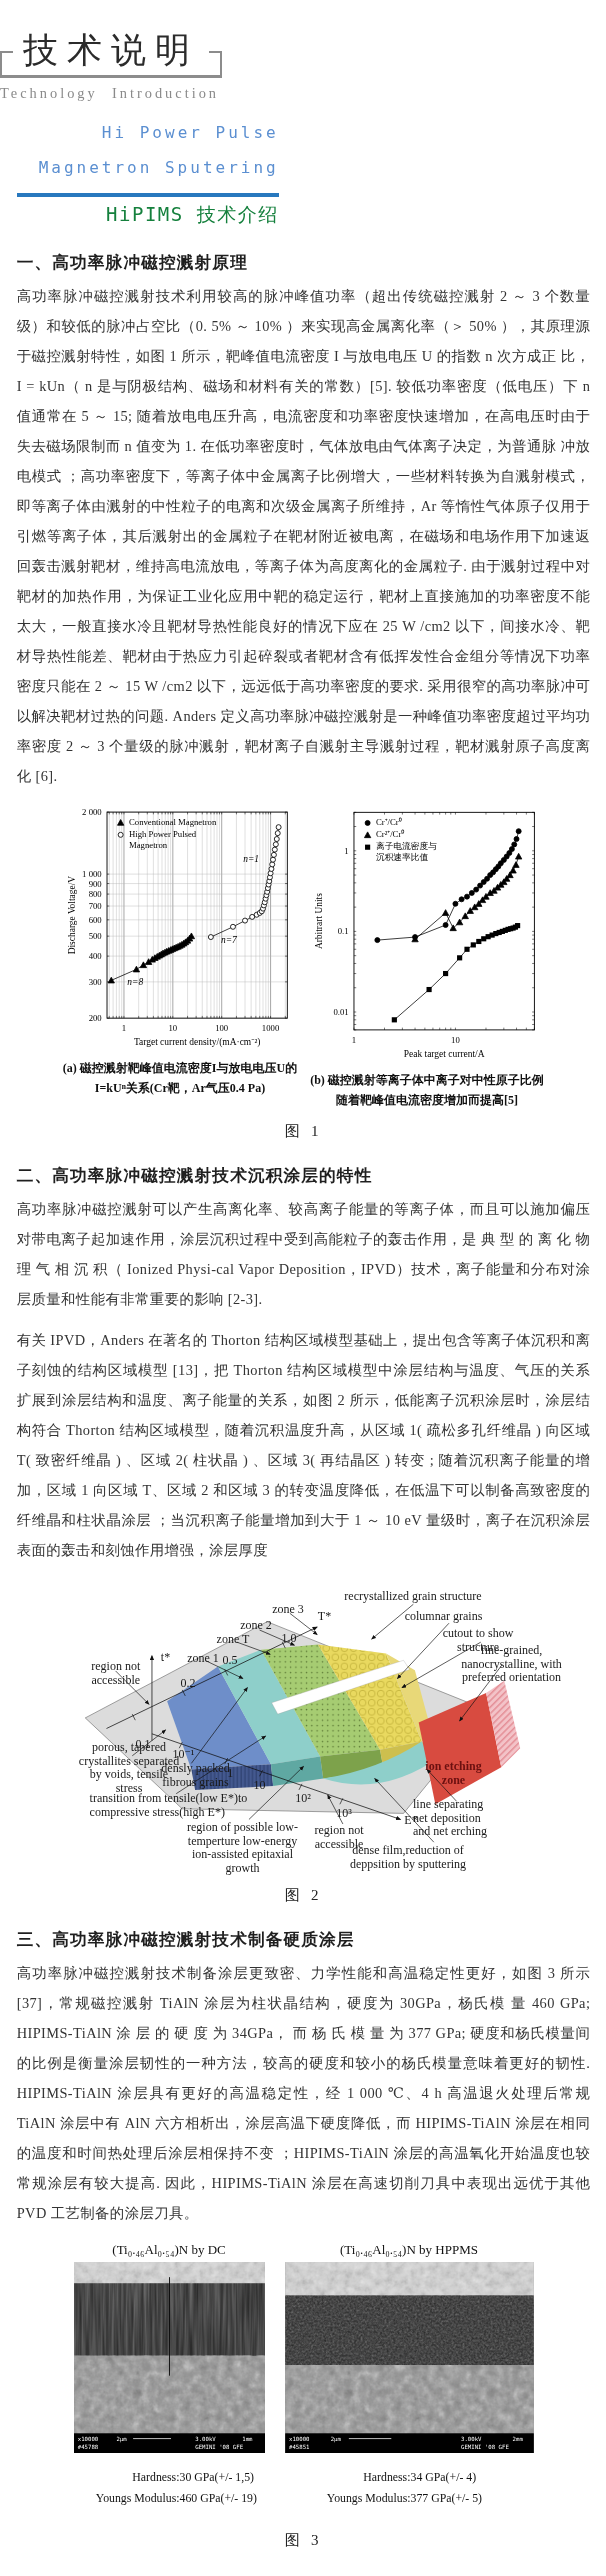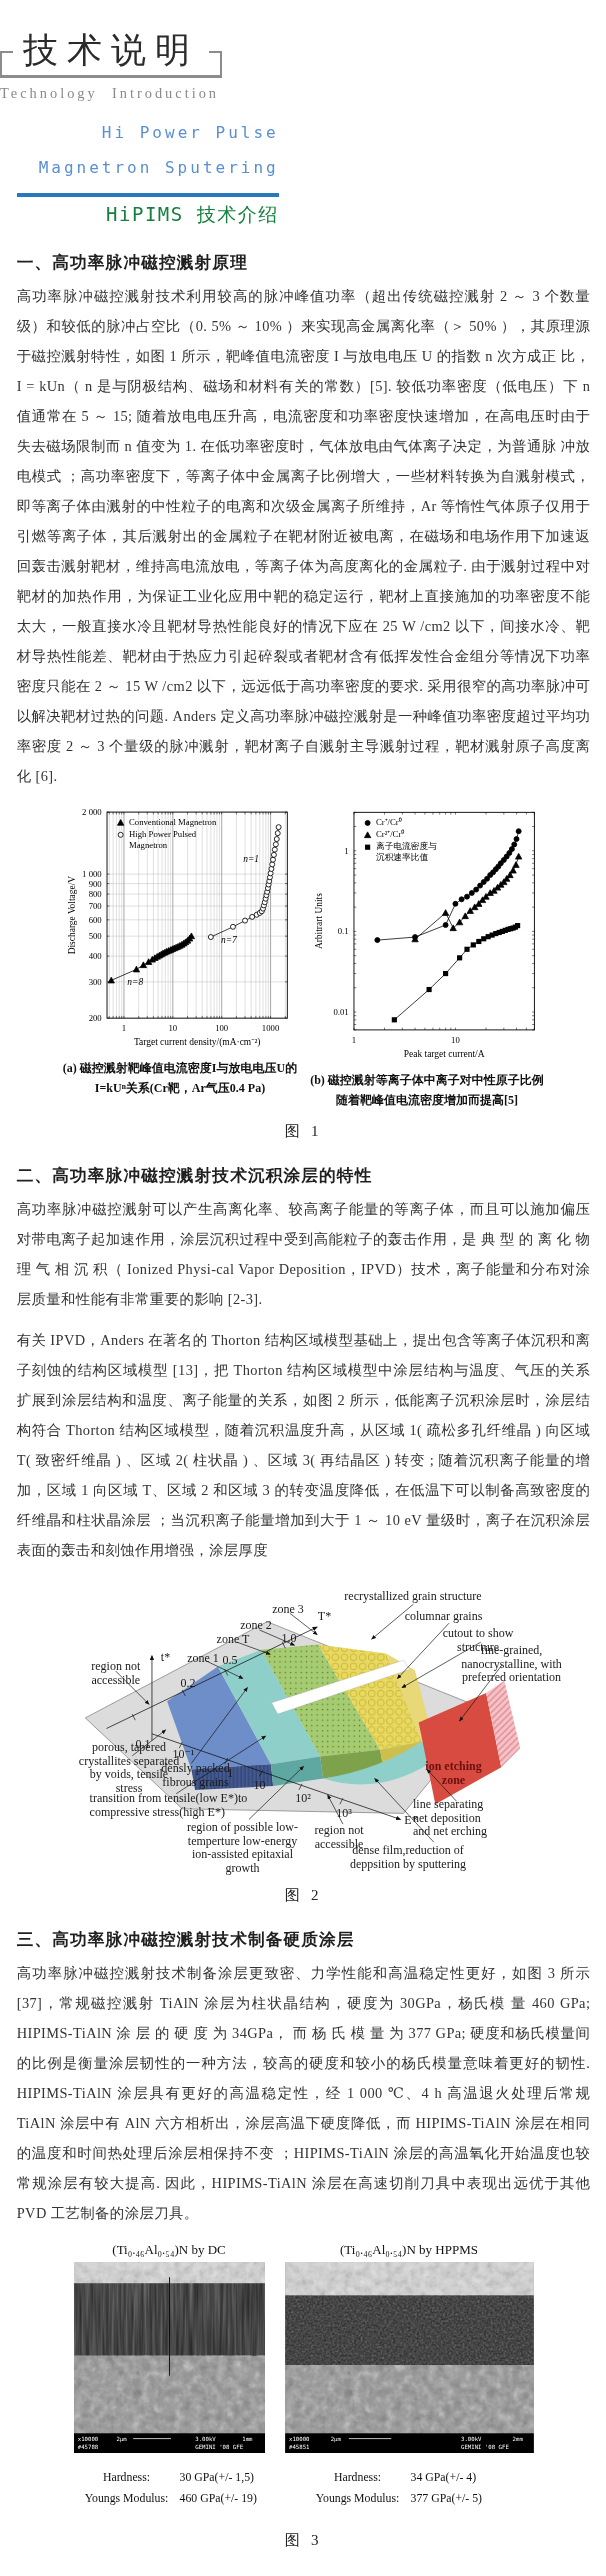--- a/index.html
+++ b/index.html
@@ -38,21 +38,21 @@
   .fig2wrap svg{position:absolute;left:0;top:0;}
   .f2l{position:absolute;font-size:12px;line-height:1.15;color:#1a1a1a;text-align:center;}
   .f2l.ta-l{text-align:left;}
   .f2l.red{color:#6b1010;font-weight:bold;}
 
   
   .sems{display:flex;justify-content:center;align-items:flex-start;gap:20px;margin-top:13.6px;}
   .sem{text-align:center;}
   .sem .ttl{font-size:13px;color:#111;margin-bottom:3.8px;}
   .props{display:flex;justify-content:center;gap:20px;margin-top:6px;}
-  .prow{display:flex;font-size:11.8px;color:#111;margin-top:6.8px;text-align:center;}
+  .prow{display:flex;font-size:11.8px;color:#111;margin-top:6.8px;text-align:right;}
   .plabel{width:106px;}
   .pval{}
 </style>
 </head>
 <body>
 
 <div class="page">
 
   <div class="hdr">
     <div class="tbox">

